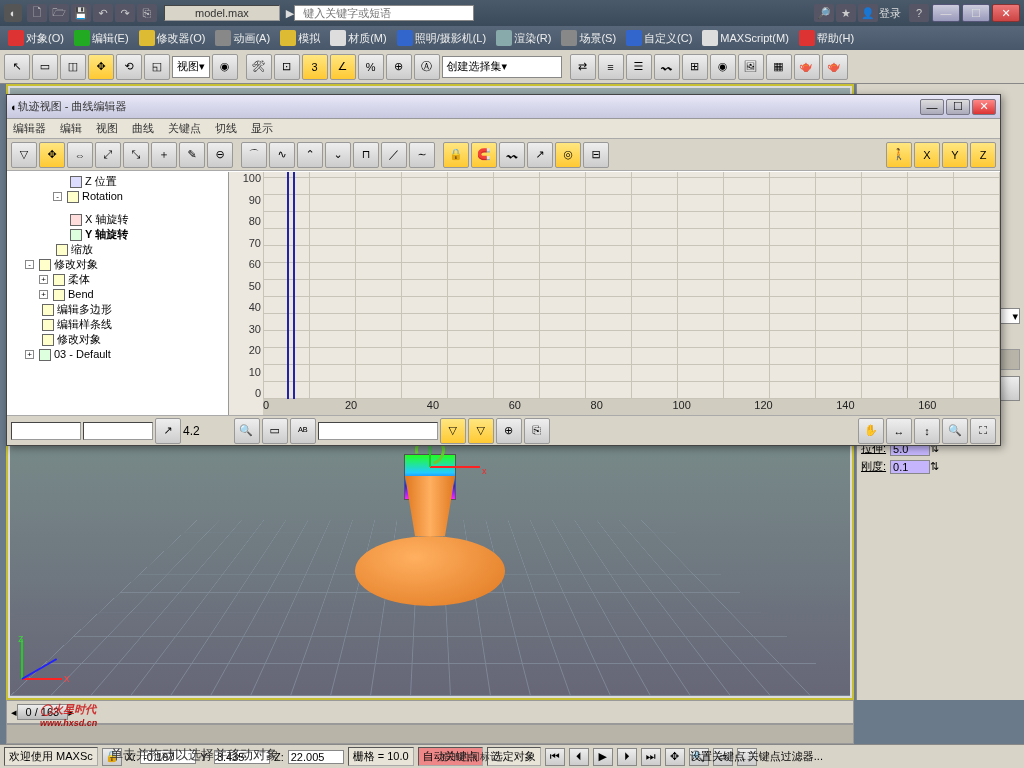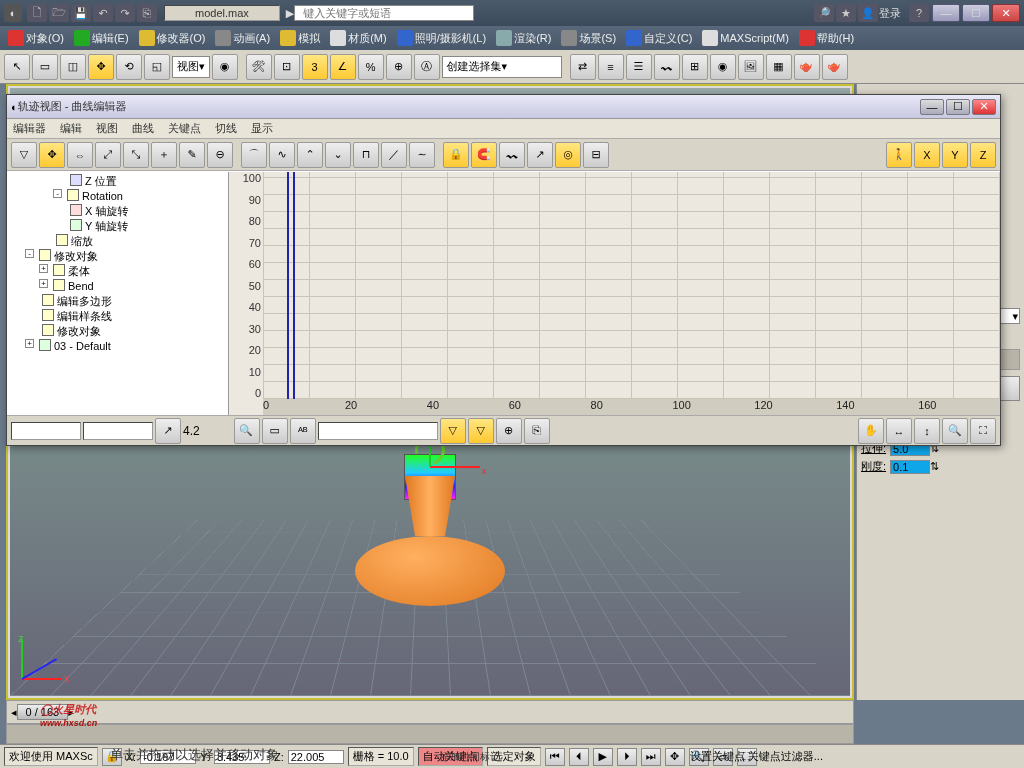--- a/index.html
+++ b/index.html
@@ -48,21 +48,21 @@
 .axis .axz { background: #22f; transform: rotate(-30deg); transform-origin: left; }
 
 .gizmo { position: absolute; left: 50%; bottom: 230px; }
 .gizmo .g { position: absolute; width: 50px; height: 2px; transform-origin: left; }
 .gizmo .gx { background: #f22; } .gizmo .gy { background: #2c2; transform: rotate(-90deg); } .gizmo .glbl { position: absolute; font-size: 9px; }
 
 
 .cmdpanel { position: absolute; right: 0; top: 84px; bottom: 68px; width: 168px; background: #d8d4c8; border-left: 1px solid #888; padding: 4px; overflow: hidden; }
 .cp-row { display: flex; align-items: center; margin: 3px 0; }
 .cp-row label { font-size: 11px; text-decoration: underline; }
-.cp-row input[type=text] { width: 40px; border: 1px solid #888; background: #0ea5e9; padding: 0 2px; margin-left: 4px; }
+.cp-row input[type=text] { width: 40px; border: 1px solid #888; background: #c4b5fd; padding: 0 2px; margin-left: 4px; }
 .cp-sel { width: 100%; background: #fff; border: 1px solid #888; padding: 1px; margin: 4px 0; }
 .cp-hdr { background: #b8b4a8; text-align: center; padding: 2px; margin: 6px 0; border: 1px solid #999; }
 .cp-btn { width: 100%; background: linear-gradient(#eee,#ccc); border: 1px solid #888; padding: 4px; text-align: center; margin: 4px 0; }
 .ck { margin-right: 4px; }
 
 
 .timeslider { position: absolute; left: 6px; right: 170px; bottom: 44px; height: 24px; background: #d8d4c8; border: 1px solid #999; display: flex; align-items: center; padding: 0 4px; }
 .timeslider .knob { background: linear-gradient(#eee,#bbb); border: 1px solid #888; padding: 1px 8px; }
 .trackbar { position: absolute; left: 6px; right: 170px; bottom: 24px; height: 20px; background: #b8b4a8; border: 1px solid #999; }
 .status { position: absolute; left: 0; right: 0; bottom: 0; height: 24px; background: #d8d4c8; border-top: 1px solid #888; display: flex; align-items: center; padding: 0 4px; gap: 4px; font-size: 10px; }
@@ -73,21 +73,21 @@
 
 .cewin { position: absolute; left: 6px; top: 94px; width: 995px; height: 352px; background: #d8d4c8; border: 1px solid #444; box-shadow: 2px 2px 8px rgba(0,0,0,.4); display: flex; flex-direction: column; }
 .cewin .ttl { height: 24px; background: linear-gradient(#e8e8f8,#c8c8e0); display: flex; align-items: center; padding: 0 4px; border-bottom: 1px solid #999; }
 .cewin .ttl .t { flex: 1; color: #333; }
 .cewin .ttl .wb { width: 24px; height: 16px; background: linear-gradient(#ddd,#aab); border: 1px solid #778; margin-left: 2px; border-radius: 2px; display: flex; align-items: center; justify-content: center; }
 .cewin .ttl .wb.cl { background: linear-gradient(#f88,#d33); color: #fff; }
 .cewin .menu { height: 20px; background: #e8e4d8; border-bottom: 1px solid #aaa; display: flex; align-items: center; padding: 0 6px; gap: 14px; color: #333; }
 .cewin .tbar { height: 32px; background: #d8d4c8; border-bottom: 1px solid #aaa; display: flex; align-items: center; padding: 0 4px; gap: 2px; }
 .cewin .body { flex: 1; display: flex; border-top: 1px solid #fff; }
 .cewin .tree { width: 222px; background: #fff; border-right: 1px solid #999; overflow: hidden; padding: 2px; font-size: 11px; line-height: 15px; }
-.cewin .tree .node { display: flex; white-space: nowrap; }
+.cewin .tree .node { display: flex; align-items: center; white-space: nowrap; }
 .cewin .tree .ic { width: 12px; height: 12px; border: 1px solid #666; margin: 0 3px; display: inline-flex; align-items: center; justify-content: center; font-size: 8px; background: #eef; }
 .cewin .tree .ic.r { background: #fdd; } .cewin .tree .ic.g { background: #dfd; } .cewin .tree .ic.b { background: #ddf; } .cewin .tree .ic.y { background: #ffc; }
 .cewin .tree .exp { width: 9px; height: 9px; border: 1px solid #888; margin-right: 2px; font-size: 8px; line-height: 7px; text-align: center; background: #fff; }
 .cewin .graph { flex: 1; background: #ece8e0; position: relative; overflow: hidden; }
 .cewin .graph .ylabels { position: absolute; left: 2px; top: 0; bottom: 16px; width: 30px; display: flex; flex-direction: column; justify-content: space-between; font-size: 9px; color: #333; text-align: right; }
 .cewin .graph .plot { position: absolute; left: 34px; right: 0; top: 0; bottom: 16px; background: #ece8e0; background-image: repeating-linear-gradient(0deg,#c8c4b8 0,#c8c4b8 1px,transparent 1px,transparent 17px), repeating-linear-gradient(90deg,#c8c4b8 0,#c8c4b8 1px,transparent 1px,transparent 46px); }
 .cewin .graph .tcursor { position: absolute; top: 0; bottom: 16px; width: 8px; left: 58px; border-left: 2px solid #22a; border-right: 2px solid #22a; }
 .cewin .graph .xaxis { position: absolute; left: 34px; right: 0; bottom: 0; height: 16px; background: #d0ccc0; display: flex; font-size: 9px; color: #222; }
 .cewin .graph .xaxis span { width: 92px; text-align: left; }
 .cewin .bbar { height: 30px; background: #d8d4c8; border-top: 1px solid #aaa; display: flex; align-items: center; padding: 0 4px; gap: 2px; }
@@ -355,25 +355,25 @@
     <div class="tree" id="cetree">
         <div class="node" style="padding-left: 58px;">
           <span class="ic b"></span>
           <span>Z 位置</span>
         </div>
         <div class="node" style="padding-left: 44px;">
           <span class="exp">-</span>
           <span class="ic y"></span>
           <span>Rotation</span>
         </div>
-        <div class="node" style="padding-left: 58px;">
+        <div class="node" style="padding-left: 58px; margin-top: 8px;">
           <span class="ic r"></span>
           <span>X 轴旋转</span>
         </div>
-        <div class="node" style="padding-left: 58px;">
+        <div class="node" style="padding-left: 58px; font-weight: bold;">
           <span class="ic g"></span>
           <span>Y 轴旋转</span>
         </div>
         <div class="node" style="padding-left: 44px;">
           <span class="ic y"></span>
           <span>缩放</span>
         </div>
         <div class="node" style="padding-left: 16px;">
           <span class="exp">-</span>
           <span class="ic y"></span>

